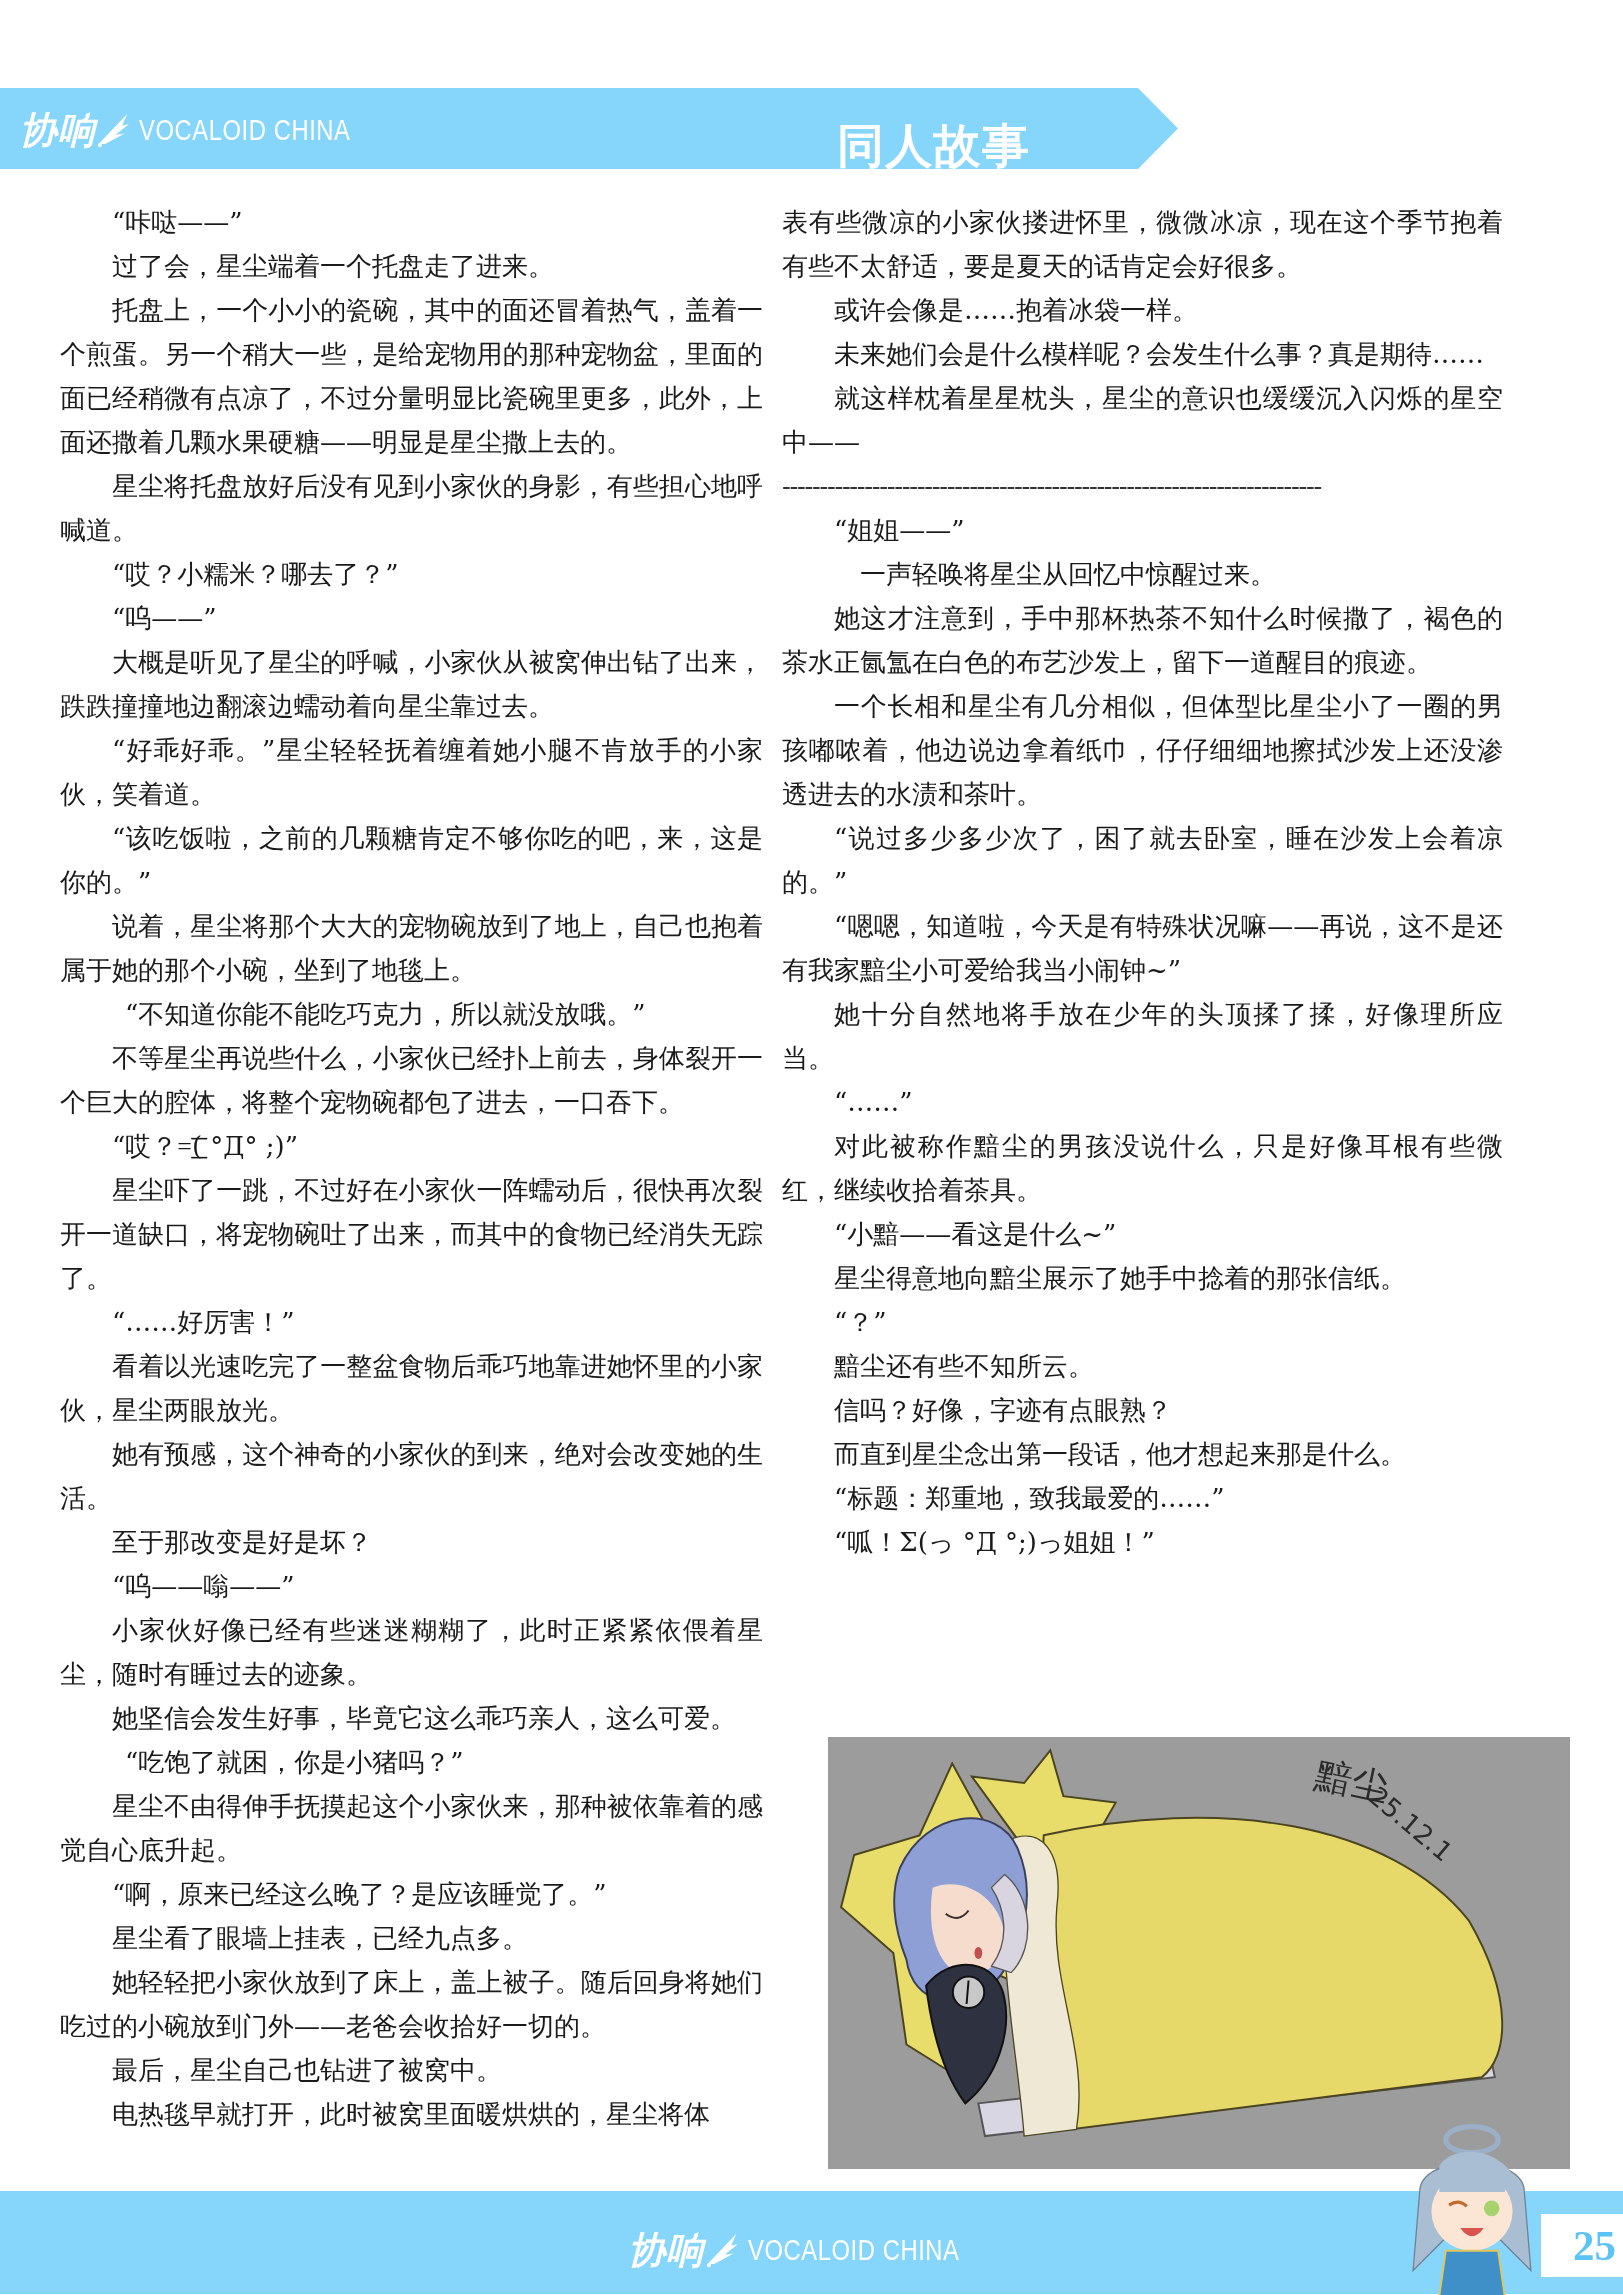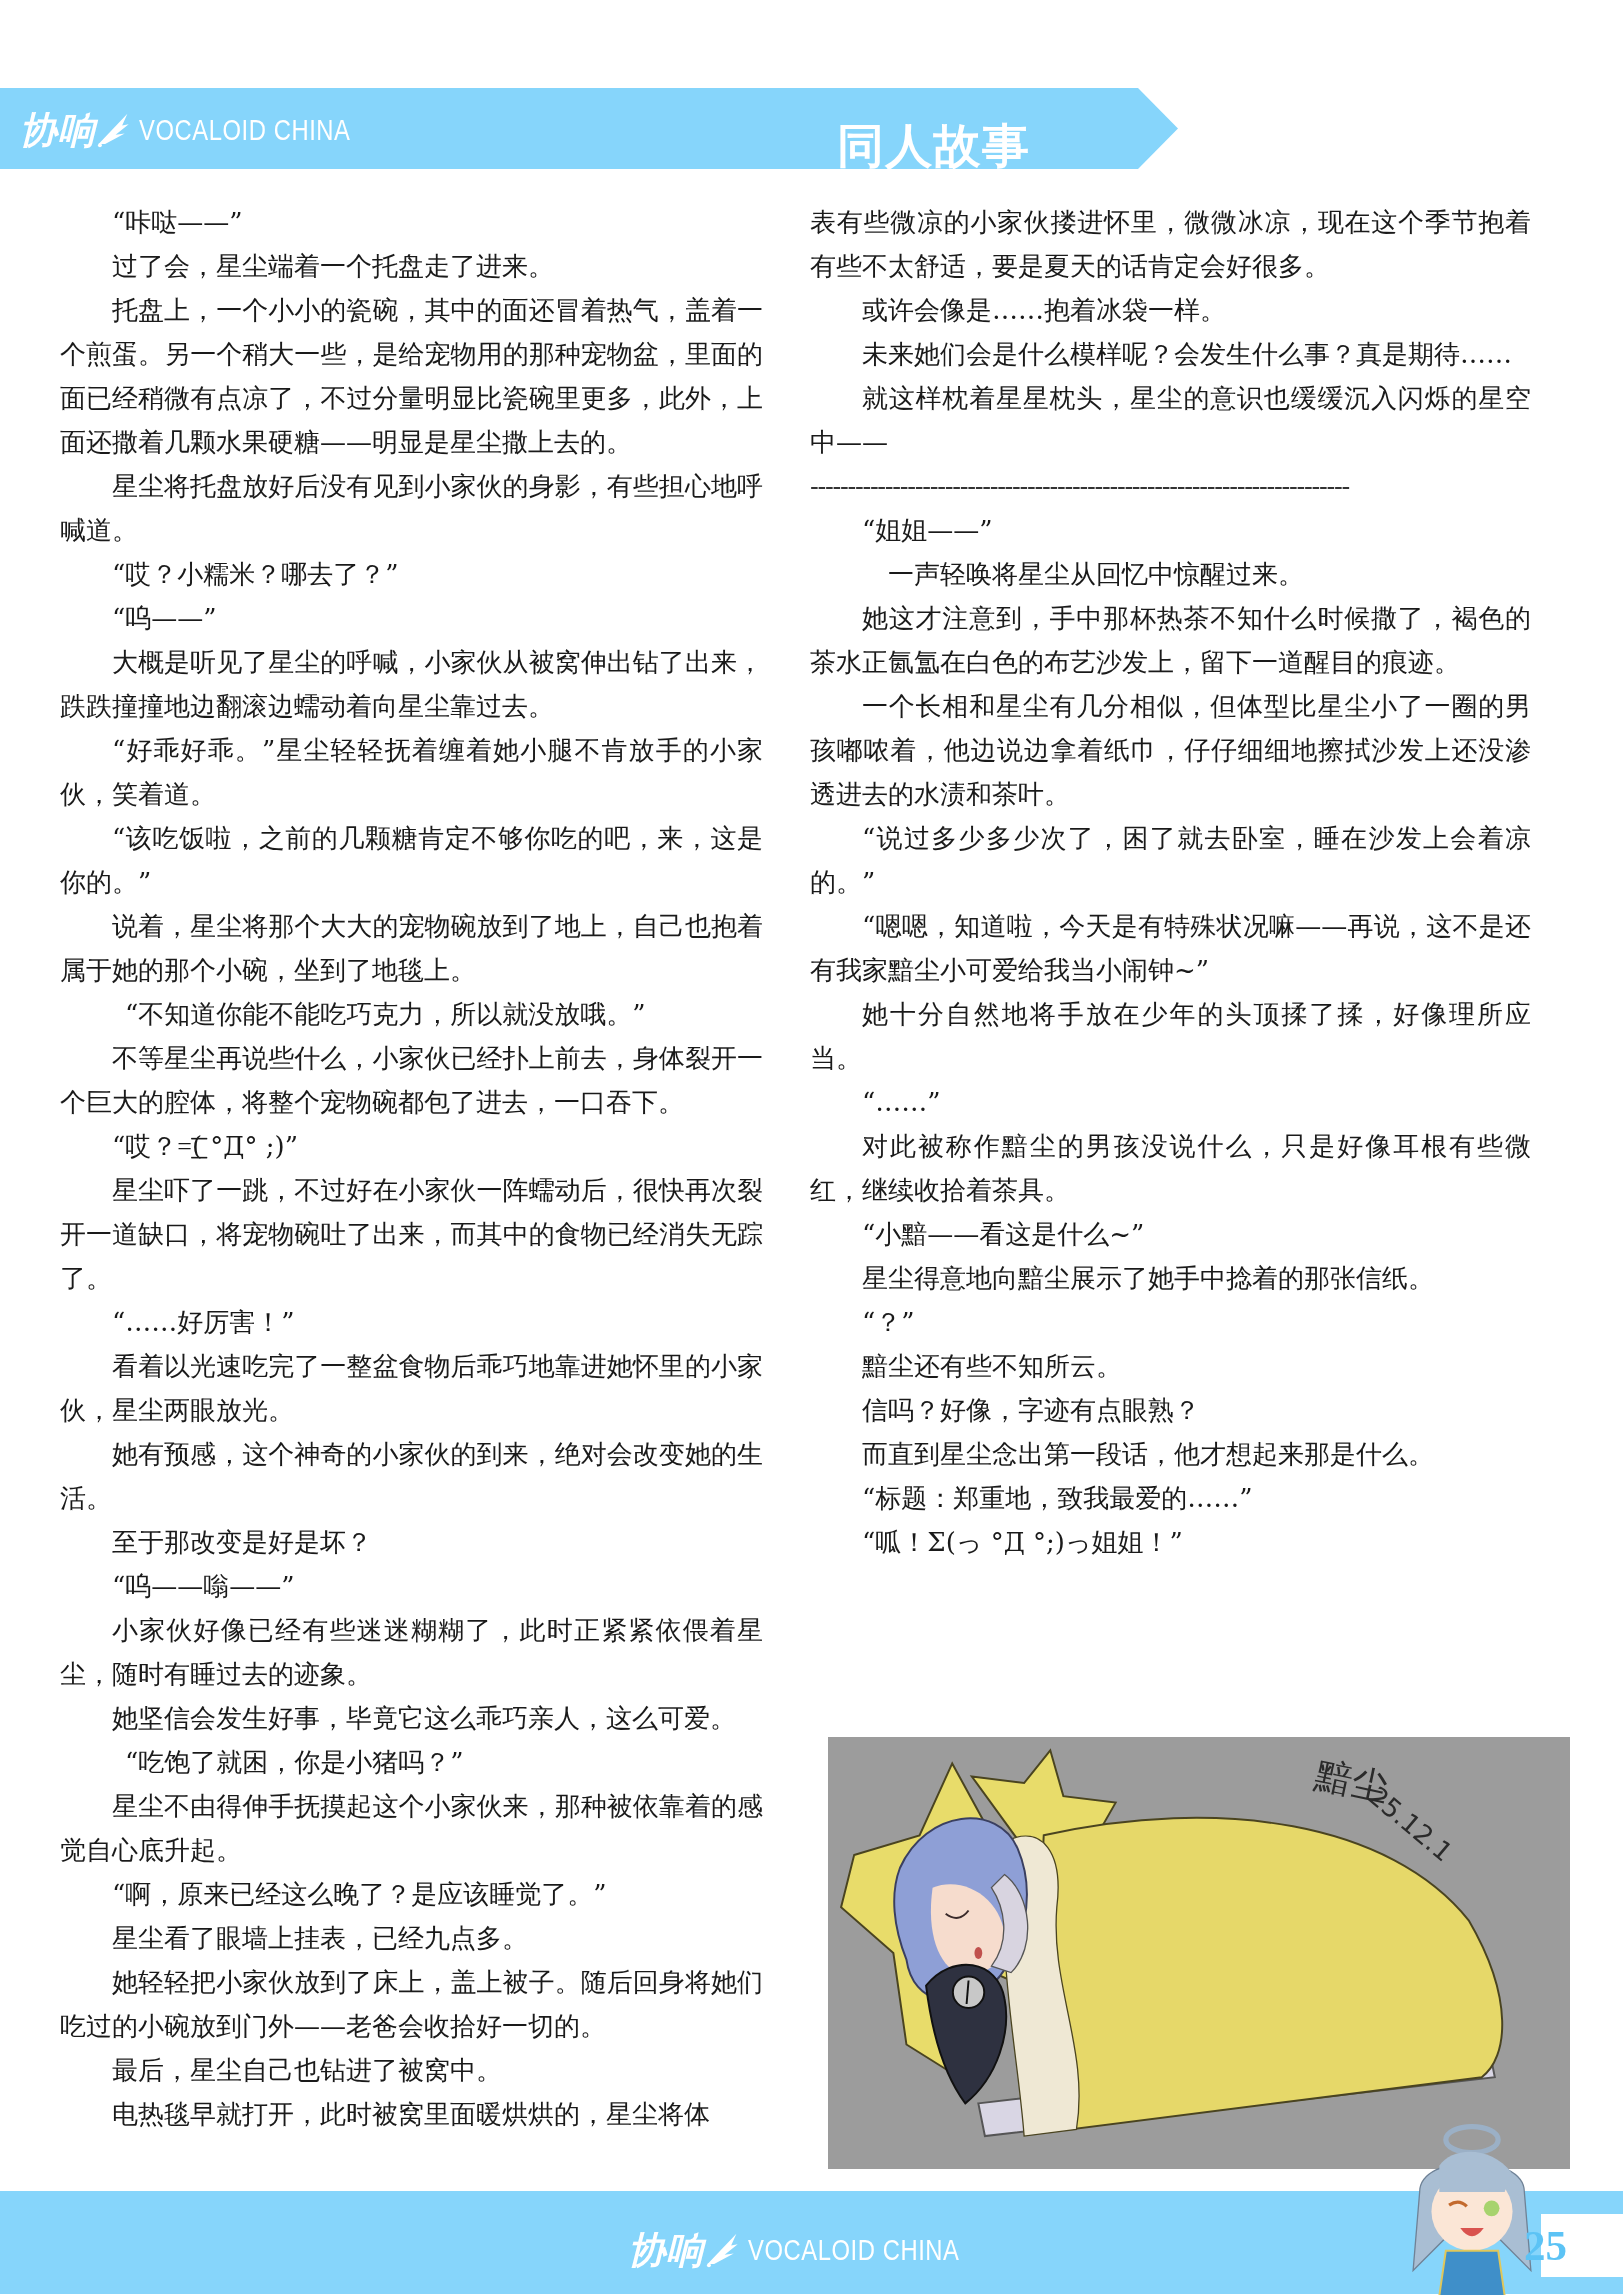--- a/index.html
+++ b/index.html
@@ -36,21 +36,21 @@
     letter-spacing:1.3px;
   }
 
   
   .col {
     position:absolute; top:200px;
     font-size:26px; line-height:44px;
     text-align:justify;
   }
   .col-left { left:60px; width:703px; }
-  .col-right { left:810px; width:721px; }
+  .col-right { left:782px; width:721px; }
   .col p { margin:0; text-indent:2em; }
   .col p.noindent { text-indent:0; }
   .col p.indent3 { text-indent:3em; }
   .col p.indent2-5 { text-indent:2.5em; }
   .col p.dashes {
     text-indent:0; overflow:hidden; white-space:nowrap; letter-spacing:-1.3px;
     height:44px; color:#333;
   }
 
   
@@ -69,21 +69,21 @@
   }
   .footer-logo { left:628px; top:2221px; height:59px; }
   .footer-logo .logo-cn { font-size:37px; }
   .footer-logo .logo-en { font-size:29px; margin-left:9.2px; }
   .page-box {
     position:absolute; left:1541px; top:2214px; width:82px; height:63px;
     background:#ffffff;
   }
   .page-number {
     position:absolute; left:1524px; top:2214px; width:92px; height:63px; line-height:63px;
-    text-align:left; font-family:"Liberation Serif",serif; font-weight:bold;
+    text-align:right; font-family:"Liberation Serif",serif; font-weight:bold;
     font-size:43px; color:#5cc3f5;
   }
   .mascot { position:absolute; left:1400px; top:2120px; width:144px; height:176px; }
 </style>
 </head>
 <body>
 
 <div class="header-band"></div>
 <div class="logo header-logo">
   <span class="logo-cn">协响</span>

